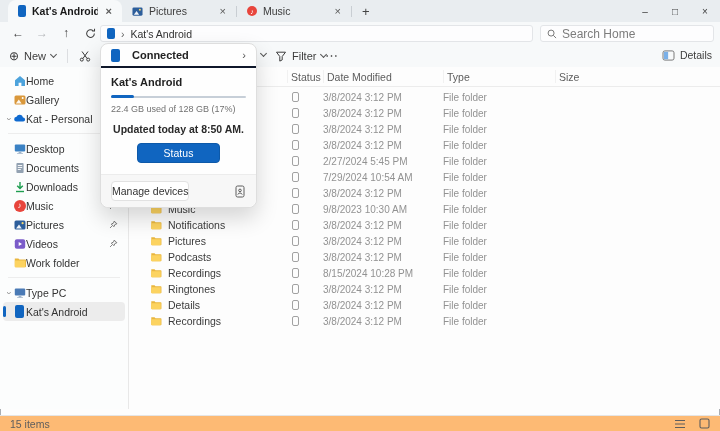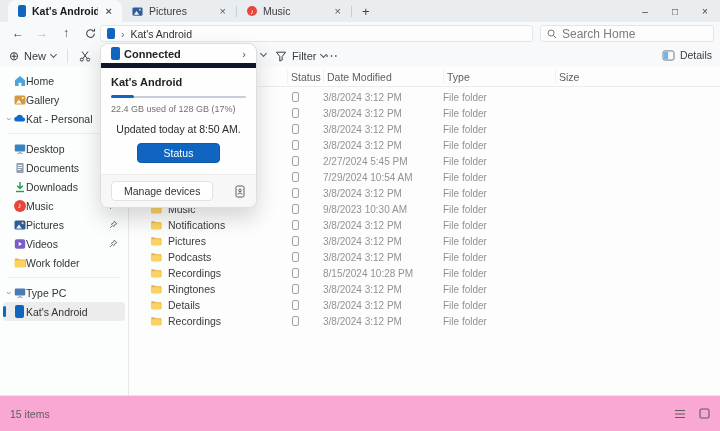--- a/index.html
+++ b/index.html
@@ -71,46 +71,46 @@
   .rows { padding-top:2px; }
   .row { height:16px; font-size:10.5px; }
   .c-name { display:flex; align-items:center; gap:6px; padding-left:20px; color:#3b3b3b;
             white-space:nowrap; overflow:hidden; }
   .c-status { display:flex; padding-left:5px; }
   .ph { width:7px; height:10px; border:1px solid #a2a2a2; border-radius:2px; }
   .c-date, .c-type { color:#929292; font-size:10px; }
   .fold { flex:none; display:flex; }
 
   
-  .statusbar { position:absolute; left:0; bottom:0; right:0; height:36px; background:#f9a8d4;
+  .statusbar { position:absolute; left:0; bottom:0; right:0; height:16px; background:#fdba74;
                border-top:1px solid #e5e5e5; display:flex; align-items:center; padding:0 10px;
                font-size:10.5px; color:#5d5d5d; }
   .sb-icons { margin-left:auto; display:flex; gap:13px; align-items:center; }
 
   
   .popup { position:absolute; left:100px; top:43px; width:157px; background:#fefefe;
            border:1px solid #dedede; border-radius:8px; z-index:50;
            box-shadow:0 10px 22px rgba(0,0,0,0.16); }
-  .pop-head { height:24px; display:flex; align-items:center; gap:4px; padding:0 10px;
-              border-bottom:5px solid #0f172a; }
+  .pop-head { height:24px; display:flex; align-items:center; gap:12px; padding:0 10px;
+              border-bottom:2px solid #0f172a; }
   .pop-head .phd { font-size:11px; font-weight:bold; color:#222; flex:1; }
   .pop-head .pchev { font-size:11px; color:#555; }
   .pop-body { padding:8px 10px 9px; }
   .dev-name { font-size:11px; font-weight:bold; color:#1f1f1f; margin-bottom:7px; }
   .prog { position:relative; height:3px; margin-bottom:6px; }
   .prog .track { position:absolute; left:0; right:0; top:1px; height:1.5px; background:#c7cfd8; border-radius:2px; }
   .prog .fill { position:absolute; left:0; top:0; height:3px; background:var(--accent); border-radius:2px; }
   .storage { font-size:9px; color:#717171; margin-bottom:9px; }
-  .updated { font-size:10.5px; font-weight:normal; color:#2a2a2a; text-align:center; margin-bottom:8px; }
+  .updated { font-size:10.5px; font-weight:bold; color:#2a2a2a; text-align:center; margin-bottom:8px; }
   .refresh { display:block; margin:0 auto 2px; background:var(--accent); color:#fff; border:1px solid #0d59a9;
              border-radius:4px; font-size:10.5px; padding:3px 26px; font-family:"Liberation Sans",sans-serif; }
   .pop-foot { border-top:1px solid #ececec; background:#f7f7f7; border-radius:0 0 8px 8px;
               padding:6px 10px; display:flex; align-items:center; justify-content:space-between; }
   .manage { background:#fff; border:1px solid #e2e2e2; border-radius:4px; font-size:10.5px;
-            color:#333; padding:3px 12px; font-family:"Liberation Sans",sans-serif; }
+            color:#333; padding:3px 0; font-family:"Liberation Sans",sans-serif; }
 
   .phone-ico { background:var(--accent); border-radius:2px; }
   .circle-music { background:#e8453c; border-radius:50%; color:#fff; display:flex;
                   align-items:center; justify-content:center; }
   svg { display:block; }
 </style>
 </head>
 <body>
 
 <div class="screen">

